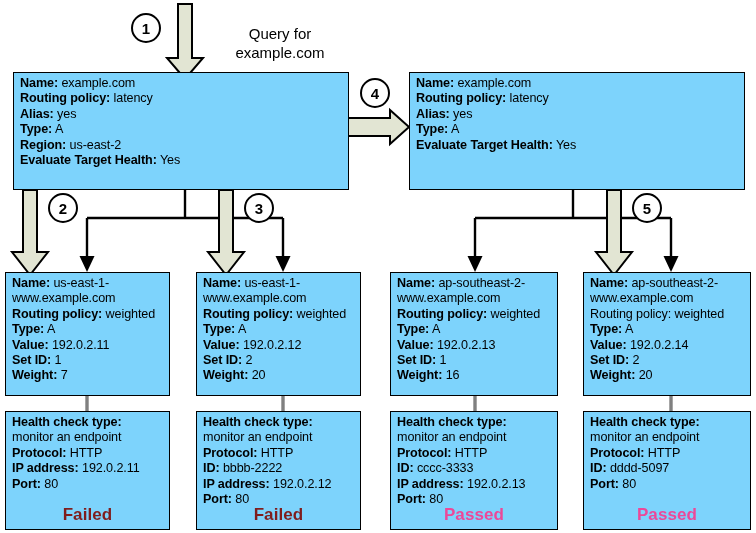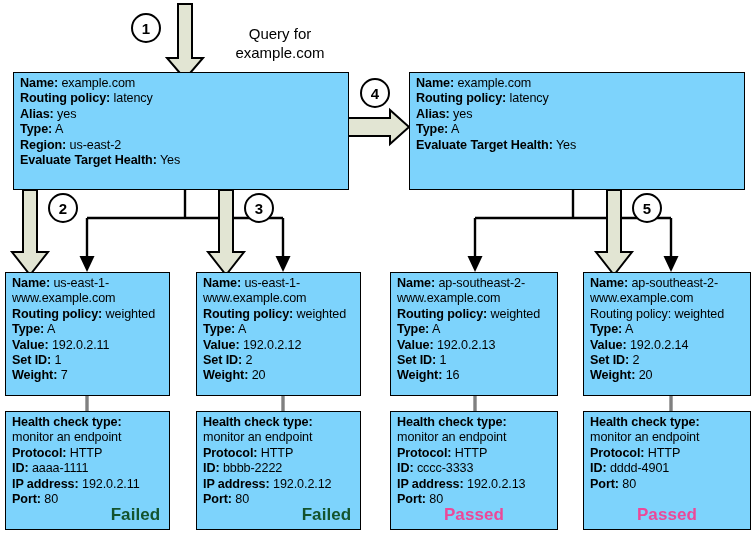--- a/index.html
+++ b/index.html
@@ -52,21 +52,21 @@
   }
 
   
   .status{
     position:absolute;
     font-size:17px;
     font-weight:bold;
     text-align:center;
     letter-spacing:0.1px;
   }
-  .status.failed{color:#14532d;padding-left:48px;}
+  .status.failed{color:#7f1d1d;}
   .status.passed{color:#ec4899;}
 
   
   svg.overlay{position:absolute;left:0;top:0;width:756px;height:533px;overflow:visible;}
 </style>
 </head>
 <body>
 
 <div class="canvas">
 
@@ -284,24 +284,20 @@
   </div>
 
   <div class="box" style="left:5px;top:411px;width:165px;height:119px;">
     <div class="line" style="font-weight:bold;">Health check type:</div>
     <div class="line"> monitor an endpoint</div>
     <div class="line">
       <b>Protocol:</b>
       <span class="v">HTTP</span>
     </div>
     <div class="line">
-      <b>ID:</b>
-      <span class="v">aaaa-1111</span>
-    </div>
-    <div class="line">
       <b>IP address:</b>
       <span class="v">192.0.2.11</span>
     </div>
     <div class="line">
       <b>Port:</b>
       <span class="v">80</span>
     </div>
   </div>
   <div class="status failed" style="left:5px;top:505px;width:165px;">Failed</div>
 
@@ -351,21 +347,21 @@
 
   <div class="box" style="left:583px;top:411px;width:168px;height:119px;">
     <div class="line" style="font-weight:bold;">Health check type:</div>
     <div class="line"> monitor an endpoint</div>
     <div class="line">
       <b>Protocol:</b>
       <span class="v">HTTP</span>
     </div>
     <div class="line">
       <b>ID:</b>
-      <span class="v">dddd-4901</span>
+      <span class="v">dddd-5097</span>
     </div>
     <div class="line">
       <b>Port:</b>
       <span class="v">80</span>
     </div>
   </div>
   <div class="status passed" style="left:583px;top:505px;width:168px;">Passed</div>
 
 </div>
 

